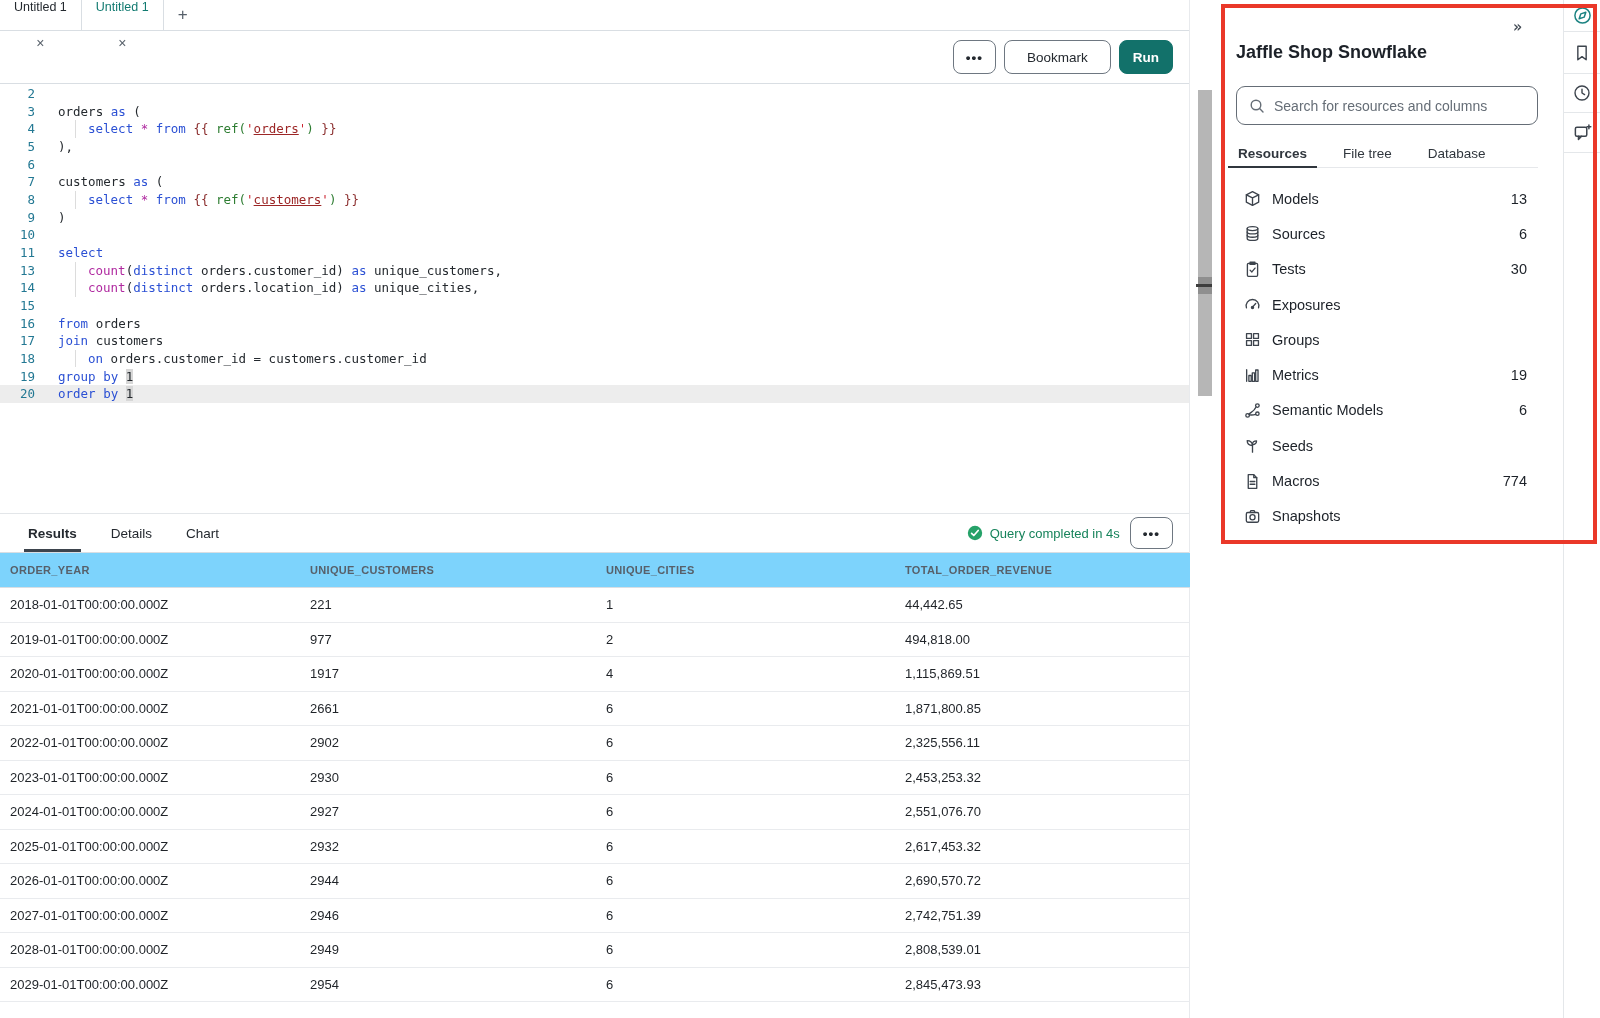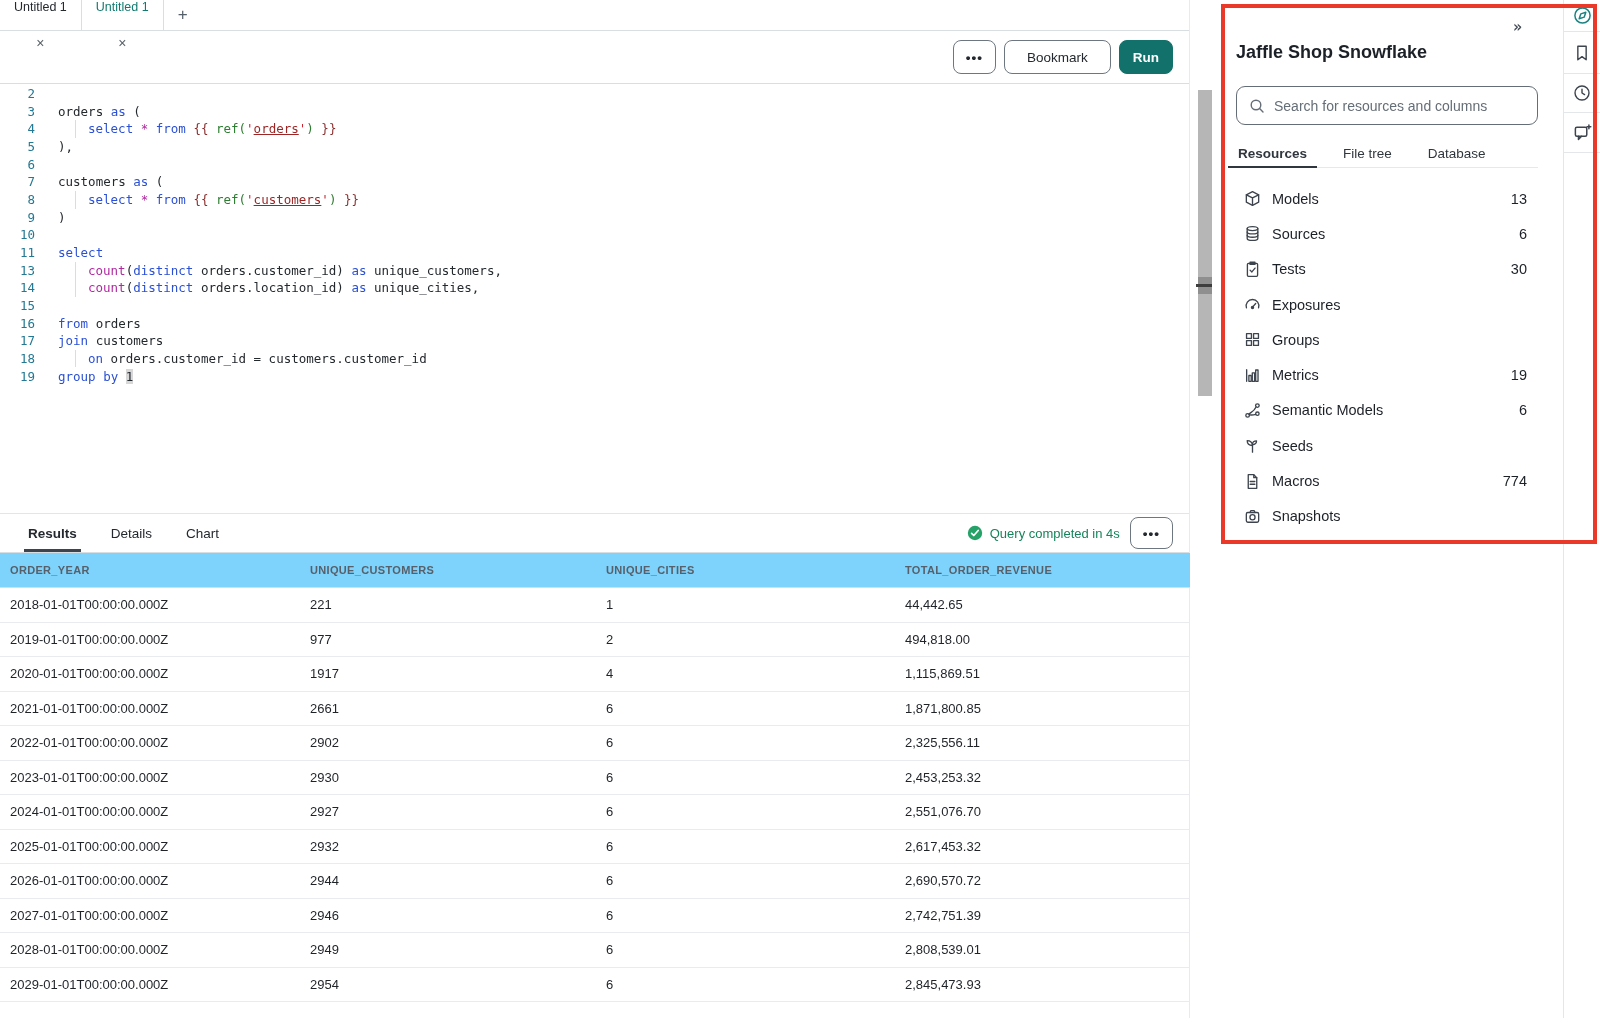--- a/index.html
+++ b/index.html
@@ -115,20 +115,21 @@
       <div class="cl"><span class="ln">9</span><span class="ct"><span class="t">)</span></span></div>
       <div class="cl"><span class="ln">10</span><span class="ct"></span></div>
       <div class="cl"><span class="ln">11</span><span class="ct"><span class="k">select</span></span></div>
       <div class="cl"><span class="ln">13</span><span class="ct"><span class="ind"></span><span class="f">count</span><span class="t">(</span><span class="k">distinct </span><span class="t">orders.customer_id) </span><span class="k">as </span><span class="t">unique_customers,</span></span></div>
       <div class="cl"><span class="ln">14</span><span class="ct"><span class="ind"></span><span class="f">count</span><span class="t">(</span><span class="k">distinct </span><span class="t">orders.location_id) </span><span class="k">as </span><span class="t">unique_cities,</span></span></div>
       <div class="cl"><span class="ln">15</span></div>
       <div class="cl"><span class="ln">16</span><span class="ct"><span class="k">from </span><span class="t">orders</span></span></div>
       <div class="cl"><span class="ln">17</span><span class="ct"><span class="k">join </span><span class="t">customers</span></span></div>
       <div class="cl"><span class="ln">18</span><span class="ct"><span class="ind"></span><span class="k">on </span><span class="t">orders.customer_id = customers.customer_id</span></span></div>
       <div class="cl"><span class="ln">19</span><span class="ct"><span class="k">group by </span><span class="hl">1</span></span></div>
+      <div class="cl cur"><span class="ln">20</span><span class="ct"><span class="k">order by </span><span class="hl">1</span></span></div>
     </div>
 
   <div class="results-tabs">
     <div id="rtabs" style="display:flex;gap:34px;height:100%;">
         <div class="rtab active">Results</div>
         <div class="rtab">Details</div>
         <div class="rtab">Chart</div>
       </div>
     <div class="rt-right">
       <div class="status">

